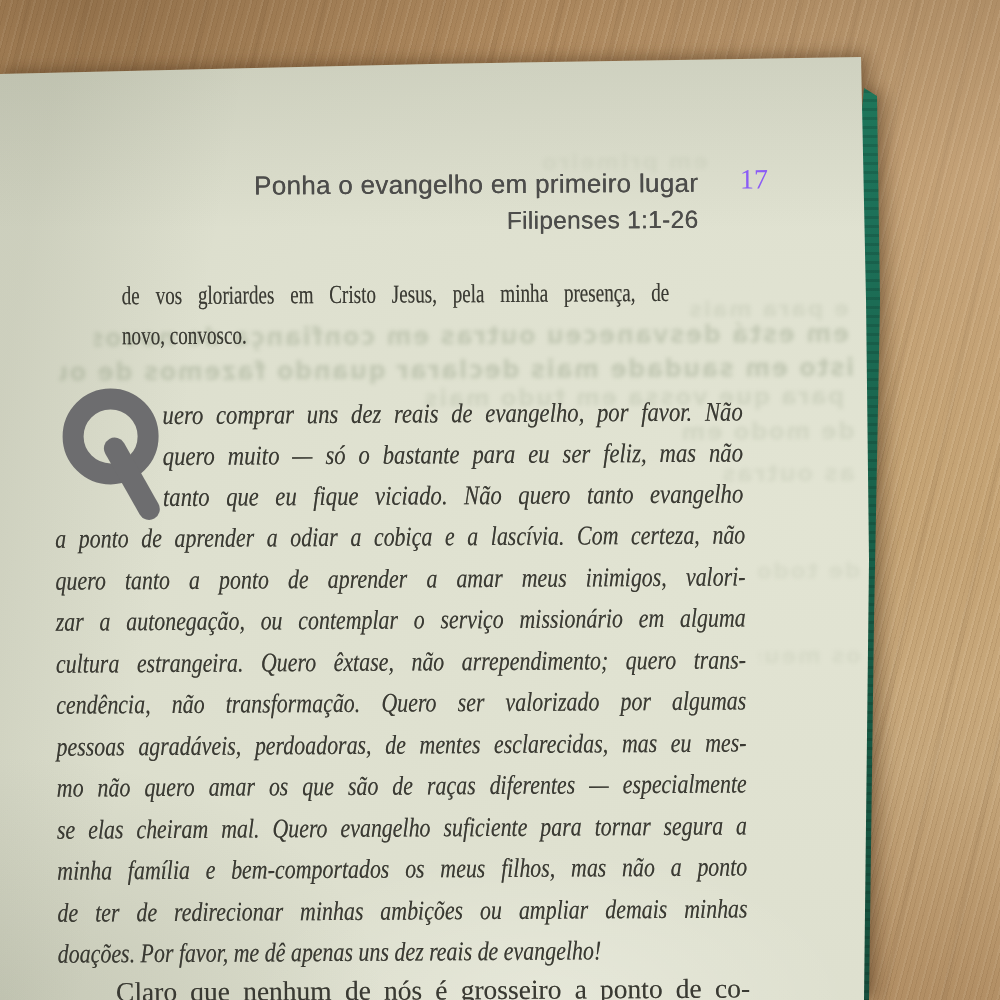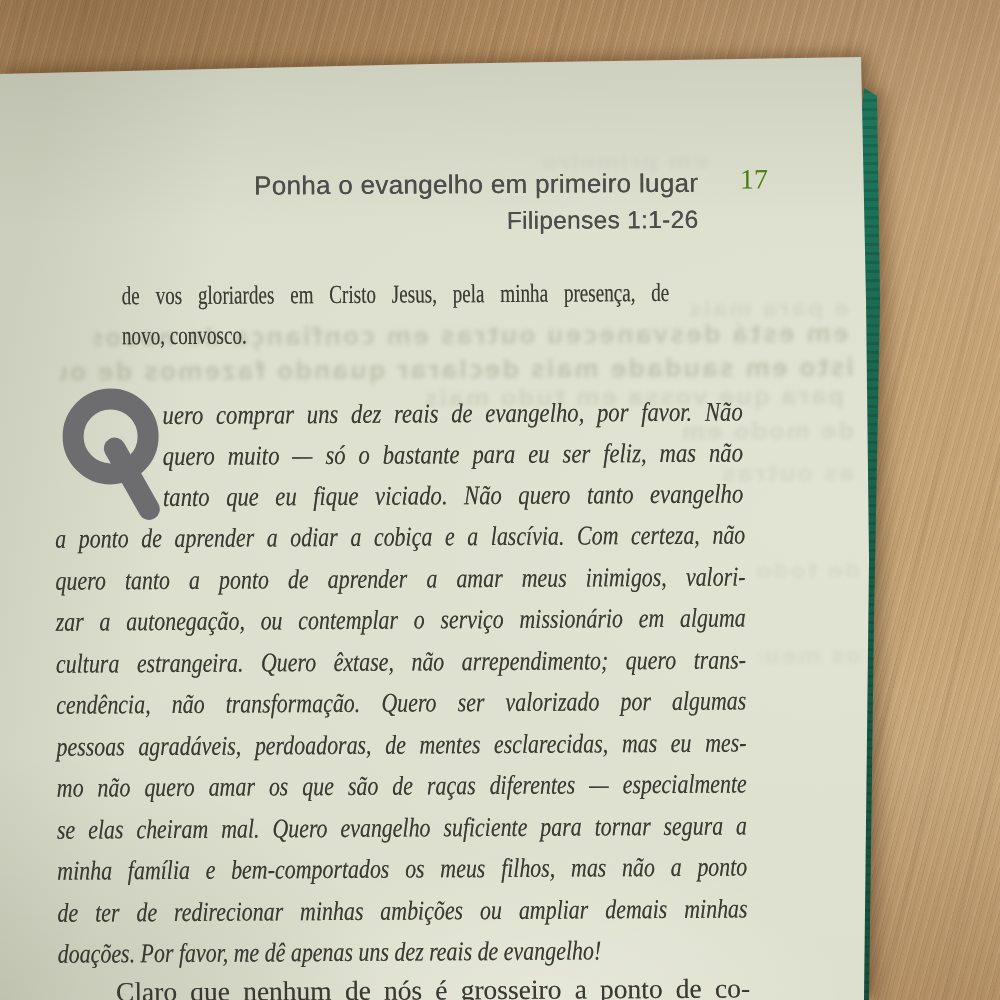--- a/index.html
+++ b/index.html
@@ -50,21 +50,21 @@
     color:#3a3a33;}
 
   .ghost{position:absolute;font-family:"DejaVu Sans",sans-serif;font-weight:bold;
     color:#8d9a7f;transform:scaleX(-1);filter:blur(2.2px);white-space:nowrap;
     overflow:hidden;height:32px;letter-spacing:1.5px;}
 
   .header{position:absolute;left:190px;top:165px;width:510px;text-align:right;
     font-family:"Liberation Sans",sans-serif;color:#4d4d4b;letter-spacing:.3px;}
   .header .h1{font-size:26px;line-height:38px;text-shadow:.35px 0 0 currentColor;}
   .header .h2{font-size:24.5px;line-height:36px;text-shadow:.3px 0 0 currentColor;}
-  .pagenum{position:absolute;left:742px;top:165px;font-size:28px;color:#4d7c0f;}
+  .pagenum{position:absolute;left:742px;top:165px;font-size:28px;color:#8b5cf6;}
 
   .para{position:absolute;transform-origin:0 0;}
   .line{text-align:justify;text-align-last:justify;}
   .line.plain{text-align:left;text-align-last:left;}
 
   #para1{left:123px;top:274px;width:745px;font-size:26px;line-height:40px;
     transform:scaleX(.735);color:#3b3b34;text-shadow:0 0 .6px rgba(58,58,50,.55);}
   #quoteA{left:163px;top:393px;width:690px;font-style:italic;font-size:27px;line-height:41px;
     transform:scaleX(.841);text-shadow:0 0 .6px rgba(52,52,46,.55);}
   #quoteB{left:55px;top:516px;width:850px;font-style:italic;font-size:27px;line-height:41.5px;

